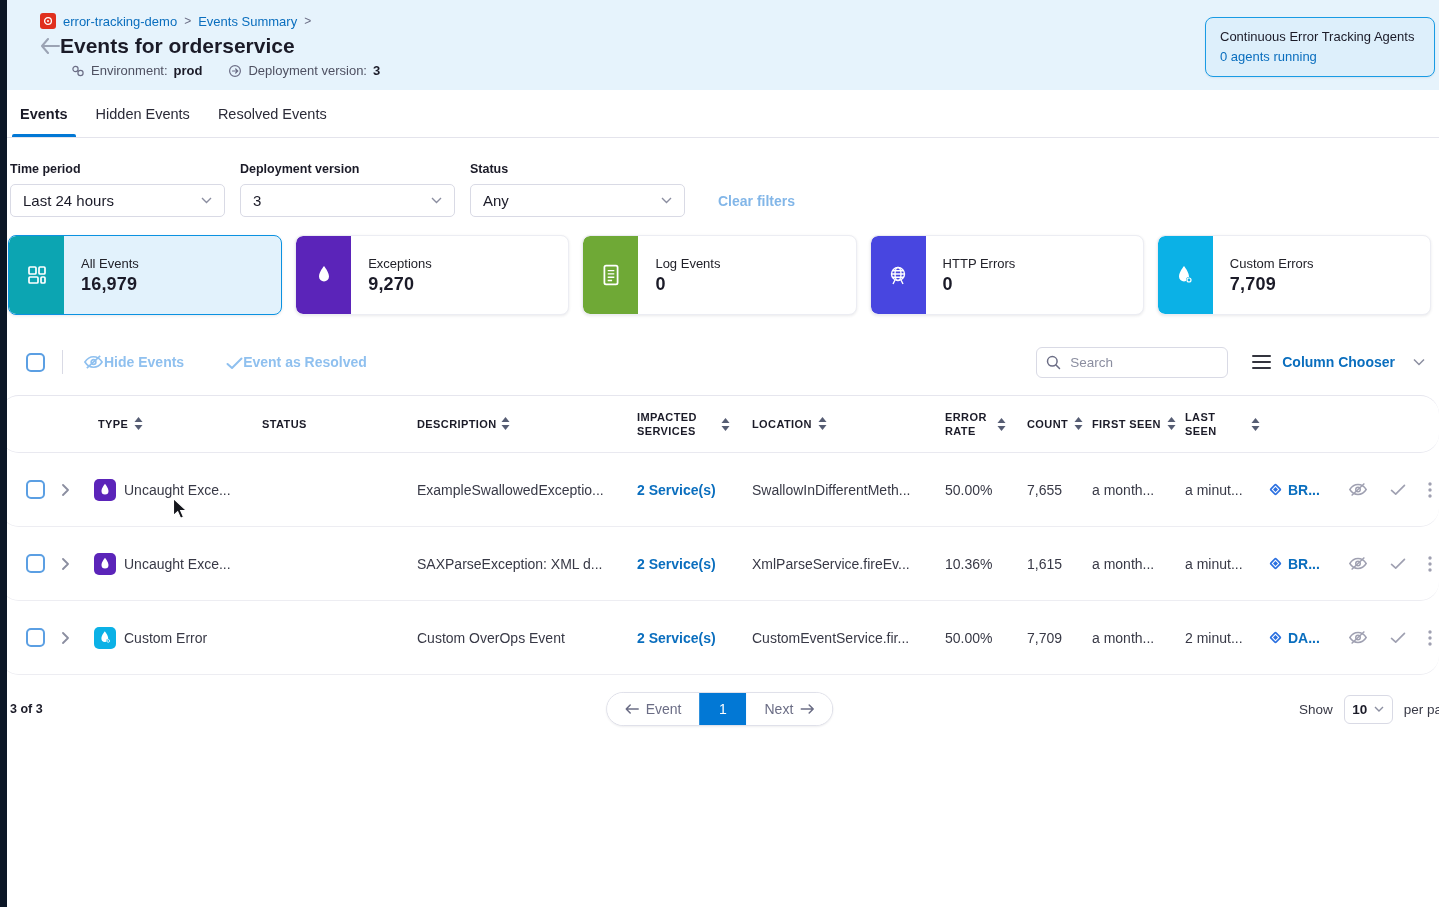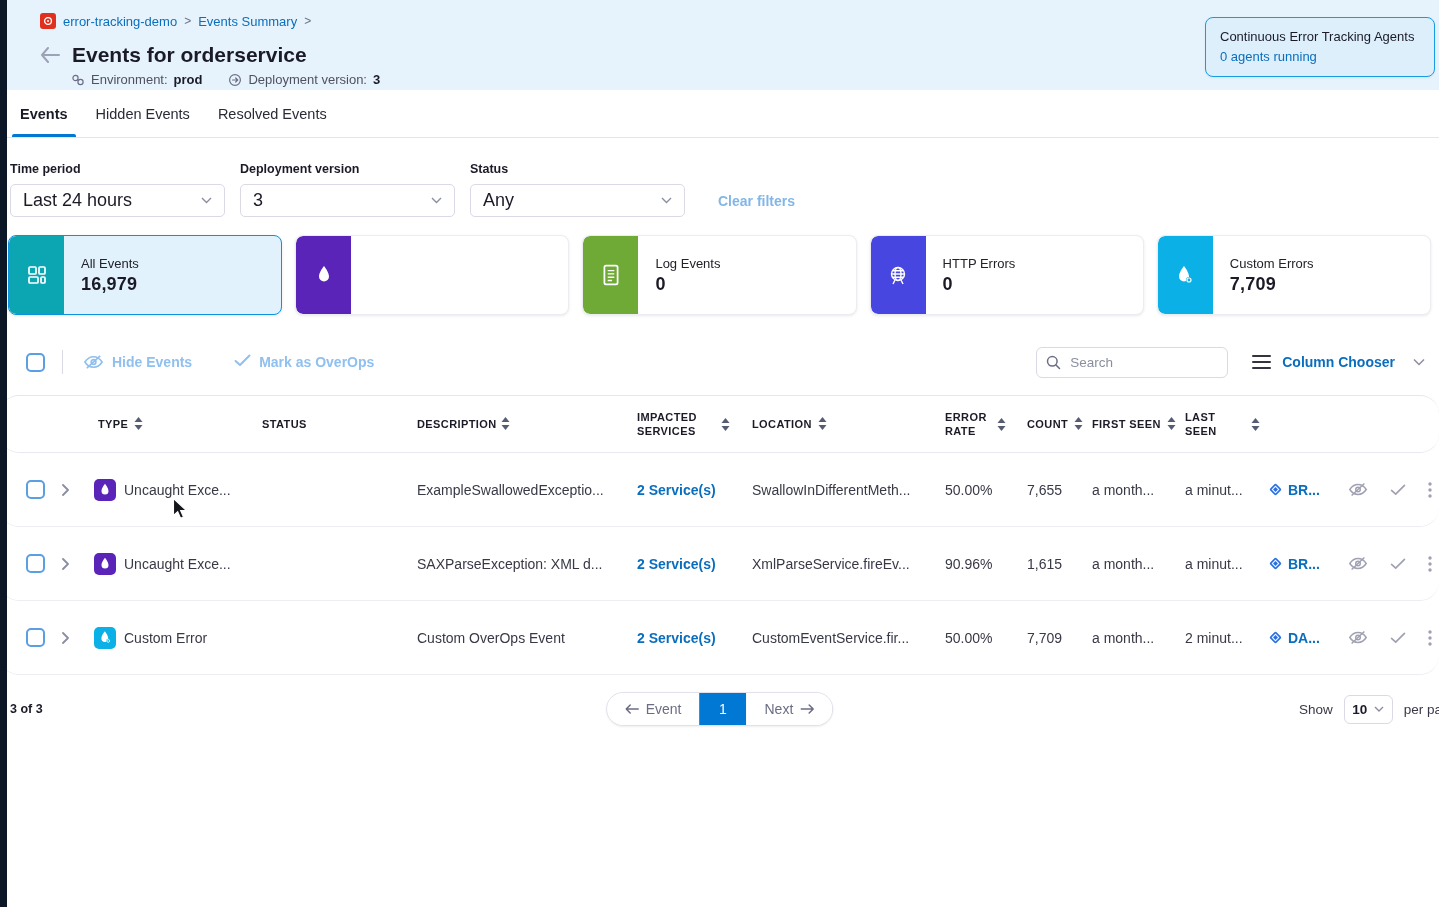--- a/index.html
+++ b/index.html
@@ -7,59 +7,59 @@
   body { font-family:"Liberation Sans","DejaVu Sans",sans-serif; background:#ffffff; color:#1b1b28; position:relative; }
 
   .left-strip { position:absolute; left:0; top:0; width:7px; height:100%; background:#0b1626; z-index:50; }
 
   
   .page-header { background:#e6f3fc; padding:13px 0 13px 40px; position:relative; height:90px; }
   .breadcrumb { display:flex; align-items:center; gap:7px; font-size:13px; }
   .crumb-link { color:#0a6ebe; text-decoration:none; cursor:pointer; }
   .crumb-sep { color:#6b6d85; font-size:12px; }
   .module-icon { width:16px; height:16px; border-radius:3px; background:#e0301e; display:inline-flex; align-items:center; justify-content:center; }
-  .title-row { display:flex; align-items:center; gap:12px; margin-top:14px; }
+  .title-row { display:flex; align-items:center; margin-top:5px; }
   .back-arrow { color:#9ba3b4; cursor:pointer; display:inline-flex; }
   .page-title { font-size:21px; font-weight:bold; color:#1b1b28; }
   .meta-row { display:flex; align-items:center; gap:26px; margin-left:31px; margin-top:5px; font-size:13px; color:#4f5162; }
   .meta-item { display:flex; align-items:center; gap:6px; }
   .meta-item b { color:#1b1b28; }
   .meta-ic { color:#6b6d85; display:inline-flex; }
   .agents-box { position:absolute; right:4px; top:17px; width:230px; background:#ddeffb; border:1px solid #199be4; border-radius:8px; padding:9px 14px; font-size:13px; line-height:1.55; box-shadow:0 1px 2px rgba(0,60,120,.08); }
   .agents-title { color:#1b1b28; }
   .agents-link { color:#0a6ebe; cursor:pointer; }
 
   
   .tabbar { background:#fff; border-bottom:1px solid #e4e4ec; height:48px; display:flex; align-items:stretch; gap:24px; padding-left:18px; }
   .tab { display:flex; align-items:center; font-size:14.5px; color:#2b2b38; cursor:pointer; position:relative; padding:0 2px; }
   .tab.active { font-weight:bold; color:#1b1b28; }
   .tab.active::after { content:""; position:absolute; left:-6px; right:-6px; bottom:0; height:3px; background:#0278d5; border-radius:2px 2px 0 0; }
 
   
   .filters { display:flex; align-items:flex-end; gap:15px; padding:24px 0 0 10px; }
   .filter-group { width:215px; }
   .filter-label { font-size:12.5px; font-weight:bold; color:#1b1b28; margin-bottom:8px; }
-  .select-box { height:33px; background:#fff; border:1px solid #d9dae5; border-radius:5px; display:flex; align-items:center; justify-content:space-between; padding:0 12px; font-size:18px; color:#1b1b28; cursor:pointer; }
+  .select-box { height:33px; background:#fff; border:1px solid #d9dae5; border-radius:5px; display:flex; align-items:center; justify-content:space-between; padding:0 12px; font-size:15px; color:#1b1b28; cursor:pointer; }
   .chev { color:#8b8ea0; display:inline-flex; }
   .clear-filters { font-size:14px; font-weight:bold; color:#82b6e8; margin:0 0 8px 18px; cursor:pointer; }
 
   
   .cards { display:flex; gap:13px; padding:0 8px; margin-top:18px;align-items:center; }
   .card { flex:1; height:80px; background:#fff; border:1px solid #ecedf3; border-radius:8px; box-shadow:0 1px 3px rgba(40,41,61,.10); display:flex; overflow:hidden; cursor:pointer; }
   .card.selected { background:#e2f2fc; border:1px solid #0b92e1; }
   .card-ic { width:55px; flex:0 0 55px; display:flex; align-items:center; justify-content:center; color:#fff; border-radius:7px 0 0 7px; }
   .card-body { display:flex; flex-direction:column; justify-content:center; padding-left:17px; }
   .card-label { font-size:13px; color:#22222a; }
   .card-value { font-size:18px; font-weight:bold; color:#1b1b28; margin-top:3px; letter-spacing:.2px; }
 
   
   .toolbar { display:flex; align-items:center; margin-top:29px; height:36px; padding:0 14px 0 26px; }
   .cbx { width:19px; height:19px; border:2px solid #5b9fe3; border-radius:5px; background:#fff; cursor:pointer; flex:0 0 auto; }
   .tb-divider { width:1px; height:24px; background:#d9dae5; margin:0 20px 0 17px; }
-  .tb-action { display:flex; align-items:flex-start; gap:8px; font-size:14px; font-weight:bold; color:#8fc0ef; cursor:pointer; }
+  .tb-action { display:flex; align-items:flex-end; font-size:14px; font-weight:bold; color:#8fc0ef; cursor:pointer; }
   .tb-action + .tb-action { margin-left:42px; }
   .tb-action svg { display:block; }
   .tb-spacer { flex:1; }
   .search-wrap { position:relative; width:192px; height:31px; }
   .search-wrap svg { position:absolute; left:10px; top:8px; color:#6b6d85; }
   .search-input { width:100%; height:100%; border:1px solid #d9dae5; border-radius:6px; padding:0 10px 0 33px; font-size:13.5px; color:#1b1b28; outline:none; font-family:inherit; background:#fff; }
   .search-input::placeholder { color:#8b8ea0; }
   .hamburger { margin-left:24px; display:flex; flex-direction:column; gap:3.5px; cursor:pointer; }
   .hamburger span { width:19px; height:2.6px; background:#33343e; border-radius:1px; }
   .col-chooser { margin-left:11px; font-size:14px; font-weight:bold; color:#0a6ebe; cursor:pointer; }
@@ -208,20 +208,24 @@
       <div class="card-label">All Events</div>
       <div class="card-value">16,979</div>
     </div>
   </div>
   <div class="card">
     <div class="card-ic" style="background:#5b24b9">
       <svg width="18" height="20" viewBox="0 0 16 20">
           <path d="M8 1C8 1 3 7 3 11.5a5 5 0 0 0 10 0C13 7 8 1 8 1z" fill="#fff"></path>
         </svg>
     </div>
+    <div class="card-body">
+      <div class="card-label">Exceptions</div>
+      <div class="card-value">9,270</div>
+    </div>
   </div>
   <div class="card">
     <div class="card-ic" style="background:#6fa936">
       <svg width="18" height="22" viewBox="0 0 16 20">
           <rect x="2" y="1.5" width="12" height="17" rx="1.5" fill="none" stroke="#fff" stroke-width="1.6"></rect>
           <path d="M5 6h6M5 9h6M5 12h6M5 15h4" stroke="#fff" stroke-width="1.3"></path>
         </svg>
     </div>
     <div class="card-body">
       <div class="card-label">Log Events</div>
@@ -269,21 +273,21 @@
           <circle cx="11" cy="8" r="2.5"></circle>
           <path d="M4 14.5L18 1.5"></path>
         </g>
       </svg>
     <span>Hide Events</span>
   </div>
   <div class="tb-action">
     <svg width="17" height="13" viewBox="0 0 17 13">
         <path d="M1.5 7l4.5 4L15.5 1.5" fill="none" stroke="currentColor" stroke-width="2" stroke-linecap="round" stroke-linejoin="round"></path>
       </svg>
-    <span>Mark as OverOps</span>
+    <span>Event as Resolved</span>
   </div>
   <div class="tb-spacer"></div>
   <div class="search-wrap">
     <svg width="15" height="15" viewBox="0 0 15 15">
         <circle cx="6.3" cy="6.3" r="4.8" fill="none" stroke="currentColor" stroke-width="1.5"></circle>
         <path d="M10 10l3.5 3.5" stroke="currentColor" stroke-width="1.5" stroke-linecap="round"></path>
       </svg>
     <input class="search-input" placeholder="Search" style="">
   </div>
   <div class="hamburger">
@@ -453,21 +457,21 @@
           <svg width="12" height="14" viewBox="0 0 16 20">
             <path d="M8 1C8 1 3 7 3 11.5a5 5 0 0 0 10 0C13 7 8 1 8 1z" fill="#fff"></path>
           </svg>
         </span>
         <span>Uncaught Exce...</span>
       </div>
     <div class="cell"></div>
     <div class="cell">SAXParseException: XML d...</div>
     <div class="cell"><span class="link-blue">2 Service(s)</span></div>
     <div class="cell">XmlParseService.fireEv...</div>
-    <div class="cell">90.96%</div>
+    <div class="cell">10.36%</div>
     <div class="cell">1,615</div>
     <div class="cell">a month...</div>
     <div class="cell">a minut...</div>
     <div class="cell c-tag">
         <svg width="15" height="15" viewBox="0 0 16 16">
           <rect x="3.2" y="3.2" width="9.6" height="9.6" rx="2" transform="rotate(45 8 8)" fill="#2b70e0"></rect>
           <rect x="5.6" y="5.6" width="4.8" height="4.8" transform="rotate(45 8 8)" fill="none" stroke="#fff" stroke-width="1.1"></rect>
         </svg>
         <span>BR...</span>
       </div>

